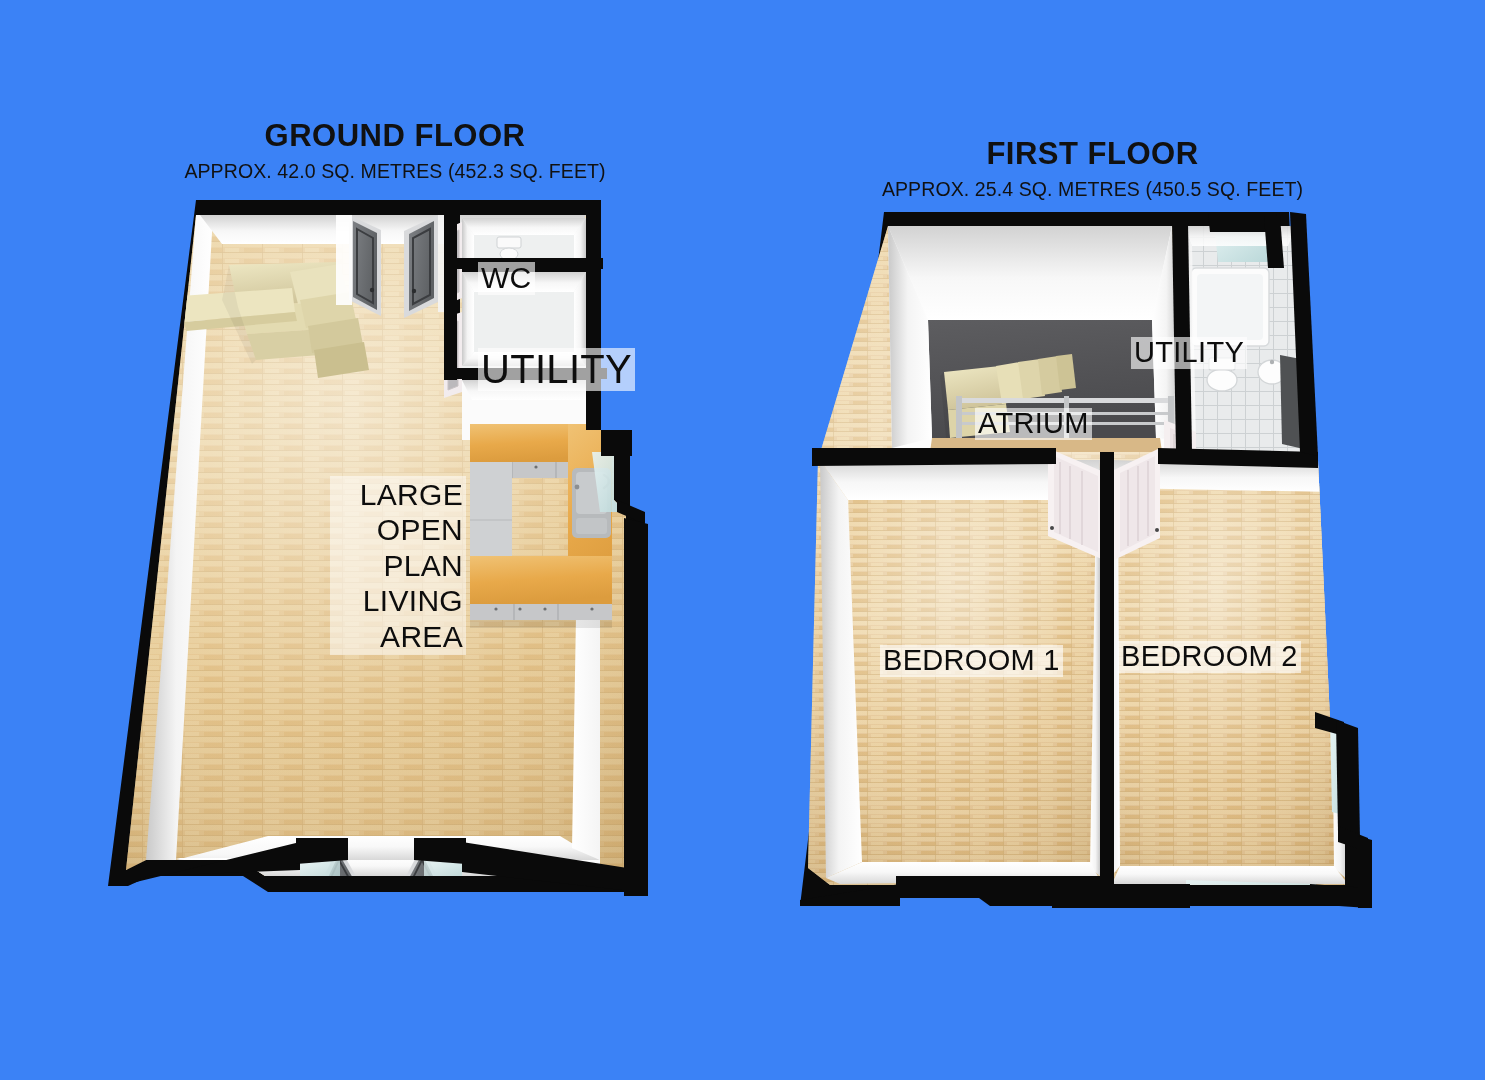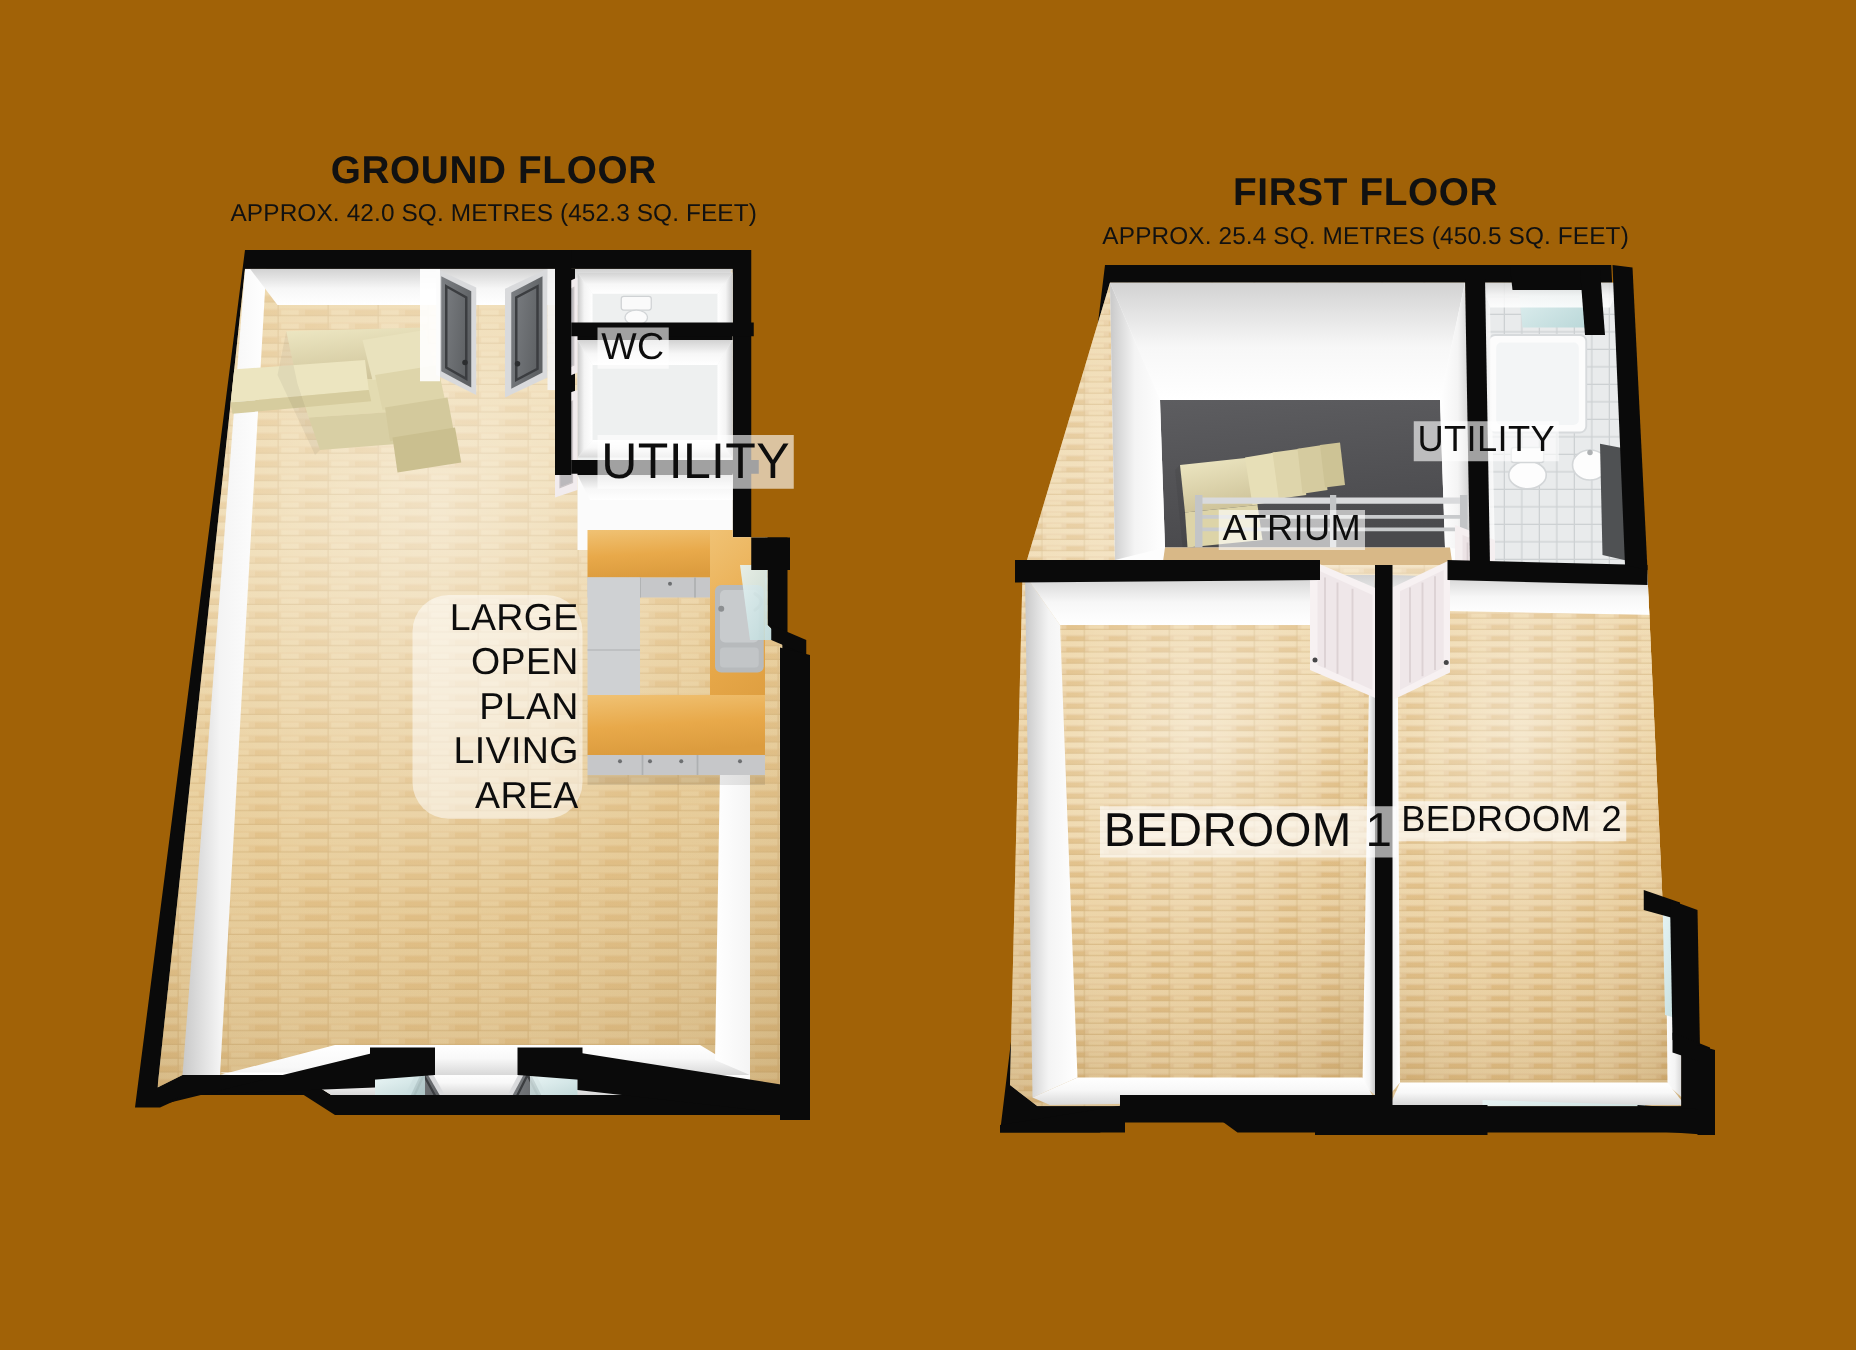--- a/index.html
+++ b/index.html
@@ -13,21 +13,21 @@
     height: 1080px;
     position: relative;
     font-family: "Liberation Sans", sans-serif;
     overflow: hidden;
     -webkit-font-smoothing: antialiased;
   }
 
   #plan-root {
     position: absolute;
     inset: 0;
-    background: #a16207;
+    background: #3b82f6;
   }
 
   
   .floor-heading {
     position: absolute;
     text-align: center;
     color: #111111;
   }
   .floor-title {
     font-size: 31px;
@@ -79,24 +79,24 @@
     line-height: 1.02;
     text-align: right;
     white-space: nowrap;
     padding: 1px 3px;
     letter-spacing: 0.3px;
   }
   .room-label.multiline { white-space: normal; }
 
   #label-wc        { left: 478px; top: 262px; font-size: 30px; }
   #label-utility   { left: 478px; top: 348px; font-size: 40px; }
-  #label-living    { left: 330px; top: 476px; width: 130px; font-size: 30px; line-height: 1.18; background: rgba(255,255,255,0.50); border-radius: 29px; }
+  #label-living    { left: 330px; top: 476px; width: 130px; font-size: 30px; line-height: 1.18; background: rgba(255,255,255,0.50); }
   #label-atrium    { left: 975px; top: 408px; font-size: 29px; }
   #label-bathroom  { left: 1131px; top: 337px; font-size: 29px; }
-  #label-bed1      { left: 880px; top: 645px; font-size: 38px; }
+  #label-bed1      { left: 880px; top: 645px; font-size: 29px; }
   #label-bed2      { left: 1118px; top: 641px; font-size: 29px; }
 </style>
 </head>
 <body>
 
 <div id="plan-root">
 
   <div class="floor-heading" id="ground-heading">
     <div class="floor-title">GROUND FLOOR</div>
     <div class="floor-sub">APPROX. 42.0 SQ. METRES (452.3 SQ. FEET)</div>

